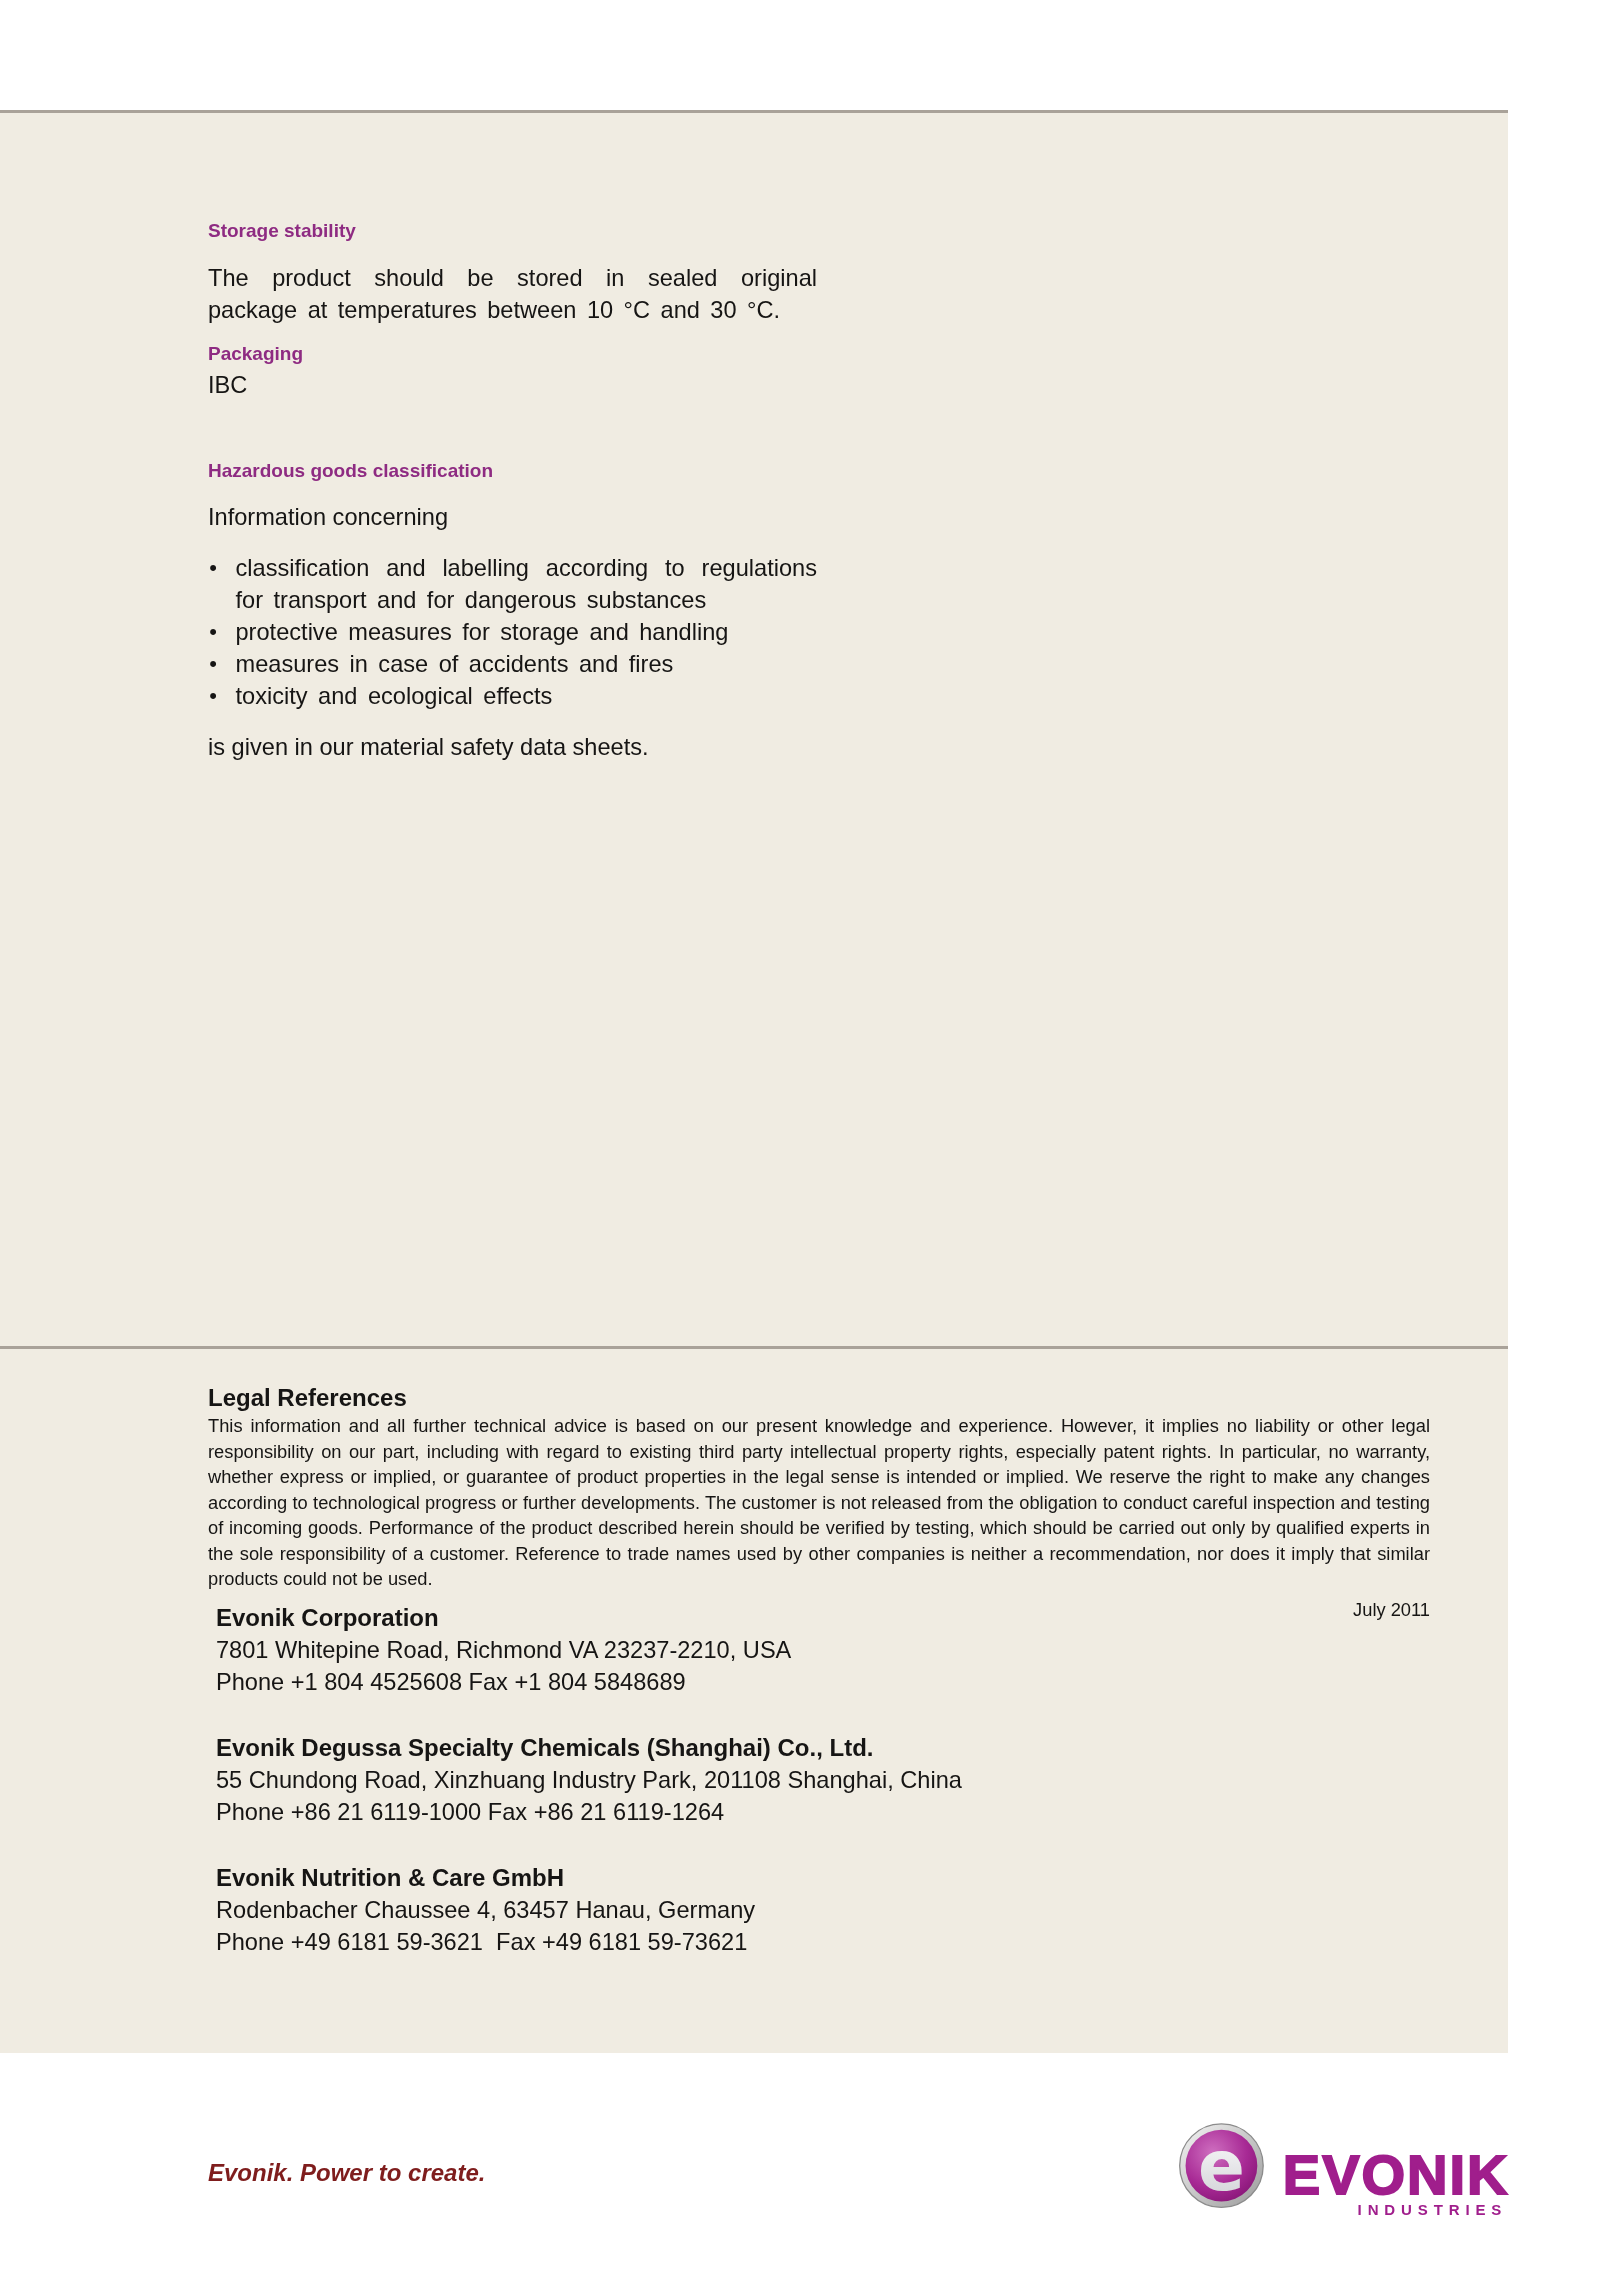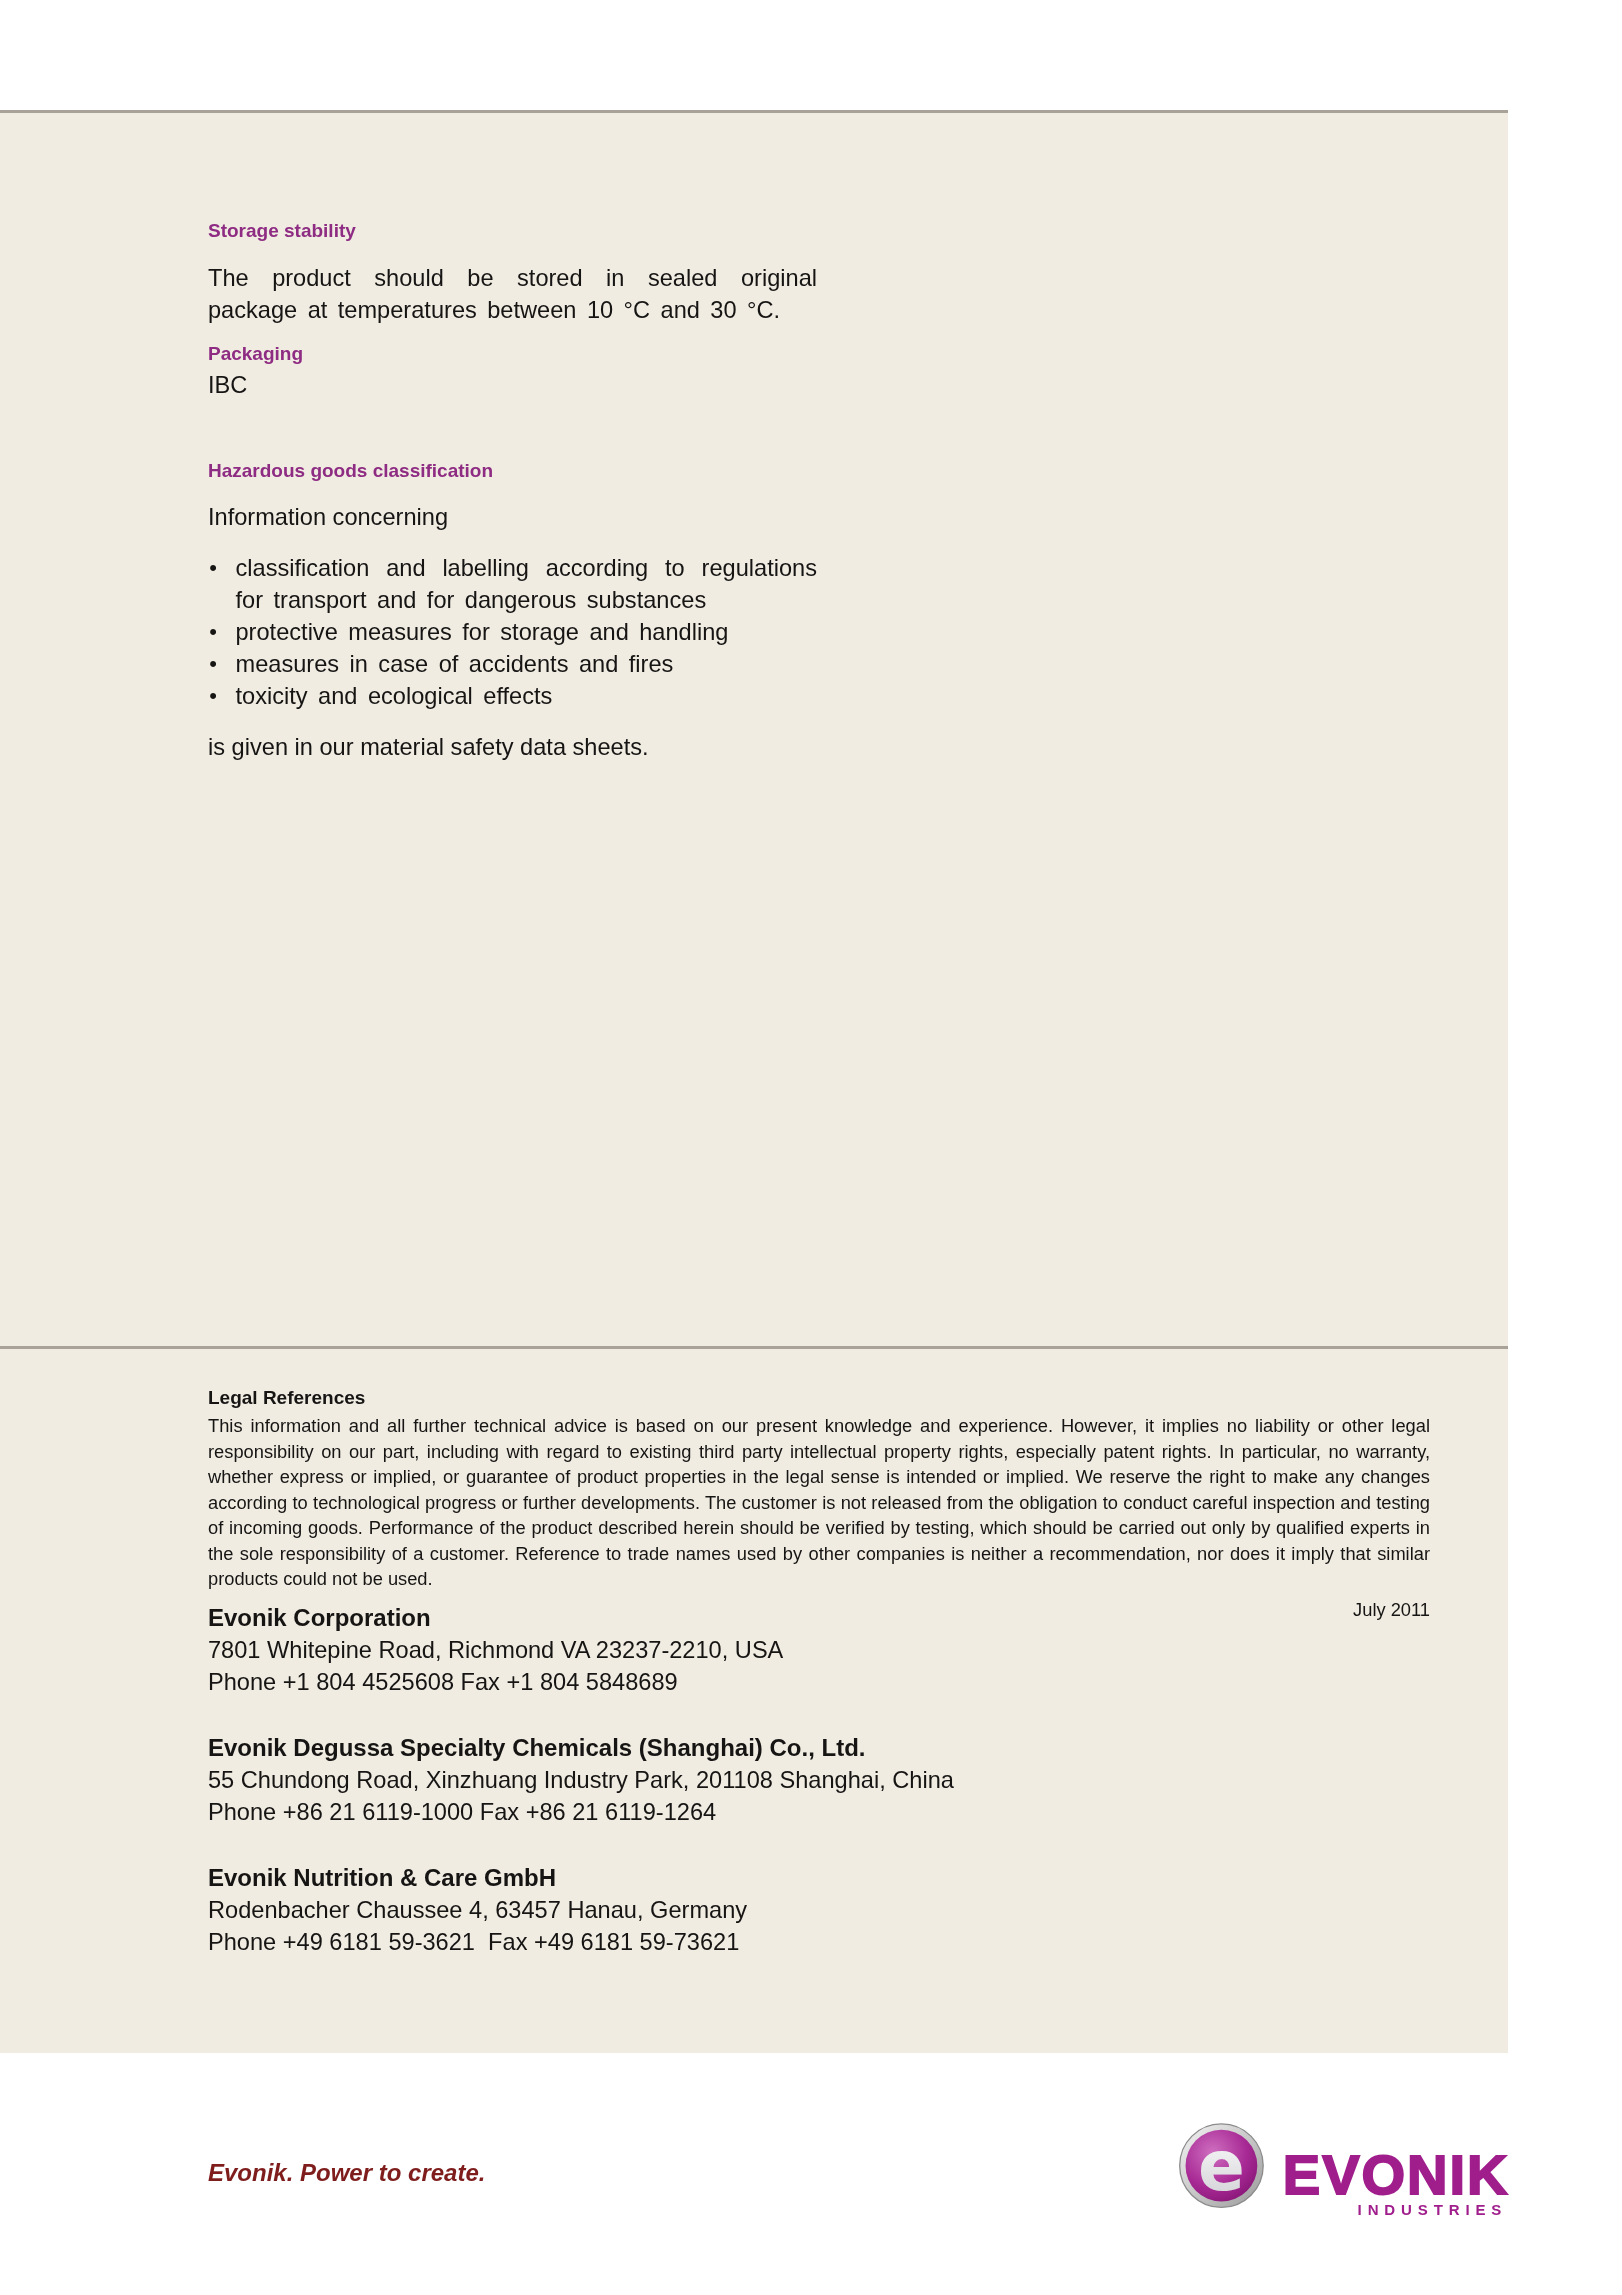--- a/index.html
+++ b/index.html
@@ -50,27 +50,27 @@
     position: absolute; left: 1.3px; top: 0;
     font-size: 22px;
   }
   .outro { margin: 19px 0 0 0; }
 
   
   .legal {
     position: absolute; left: 208px; top: 1385px; width: 1222px;
     color: #161514; font-size: 18.3px; line-height: 25.5px;
   }
-  .legal-title { font-weight: bold; font-size: 19px; margin: 0 0 2.6px 0; }
+  .legal-title { font-weight: bold; font-size: 24px; margin: 0 0 2.6px 0; }
   .legal-body { margin: 0; text-align: justify; text-justify: inter-word; }
   .legal-date { margin-top: 5.2px; text-align: right; }
 
   
   .contacts {
-    position: absolute; left: 208px; top: 1602px; width: 1217px;
+    position: absolute; left: 216px; top: 1602px; width: 1217px;
     color: #161514; font-size: 23.6px; line-height: 32px;
   }
   .contact { margin: 0 0 34px 0; }
   .contact-name { font-weight: bold; font-size: 24px; }
   .email-line { margin-top: 30px; }
 
   
   .tagline {
     position: absolute; left: 208px; top: 2159px;
     color: #7f1d1d; font-weight: bold; font-size: 24px; font-style: italic;

